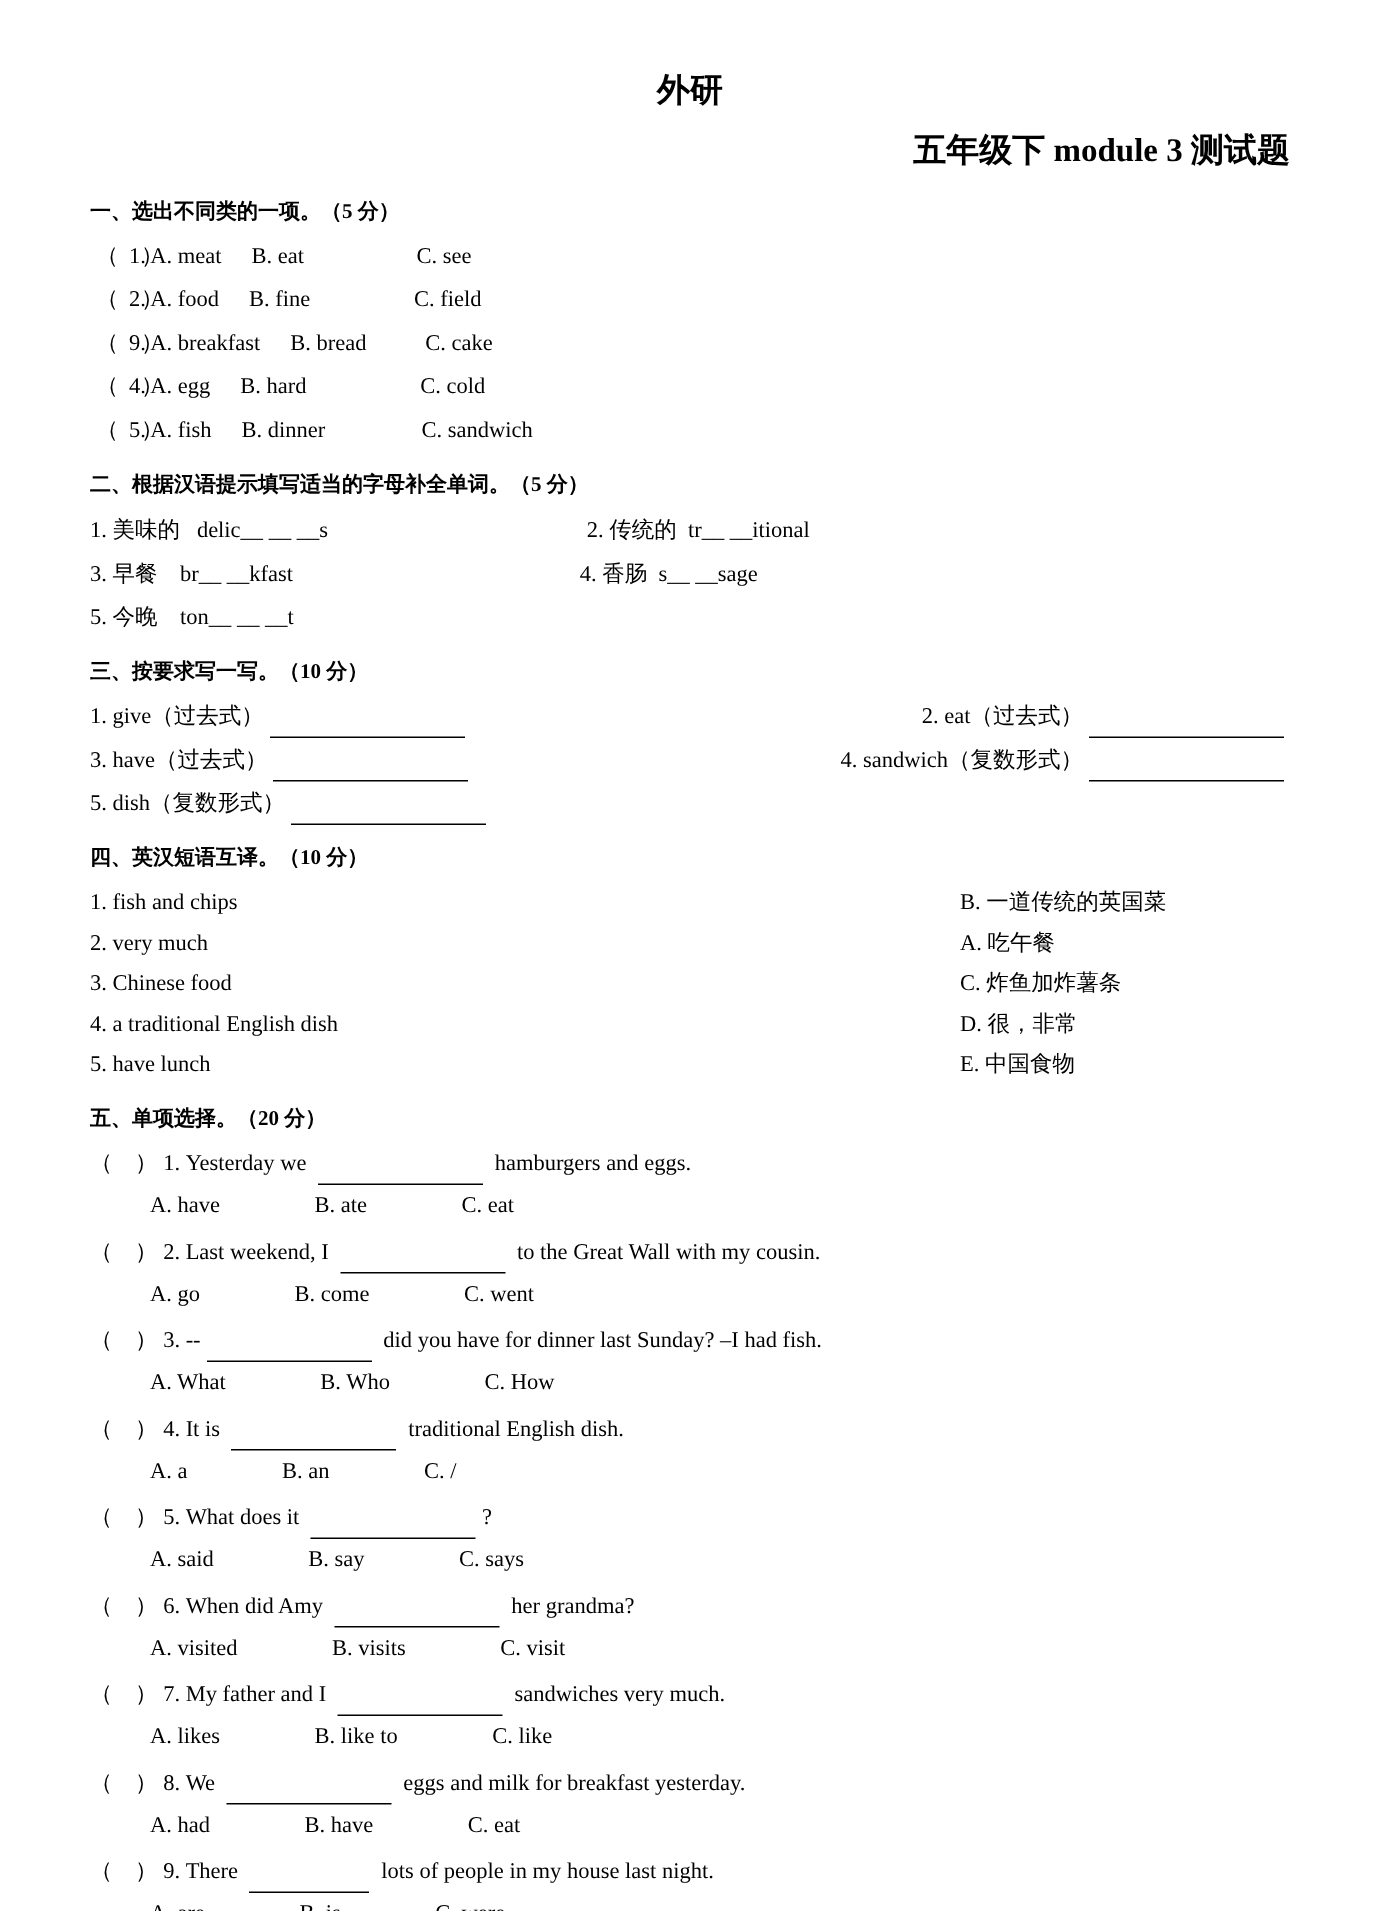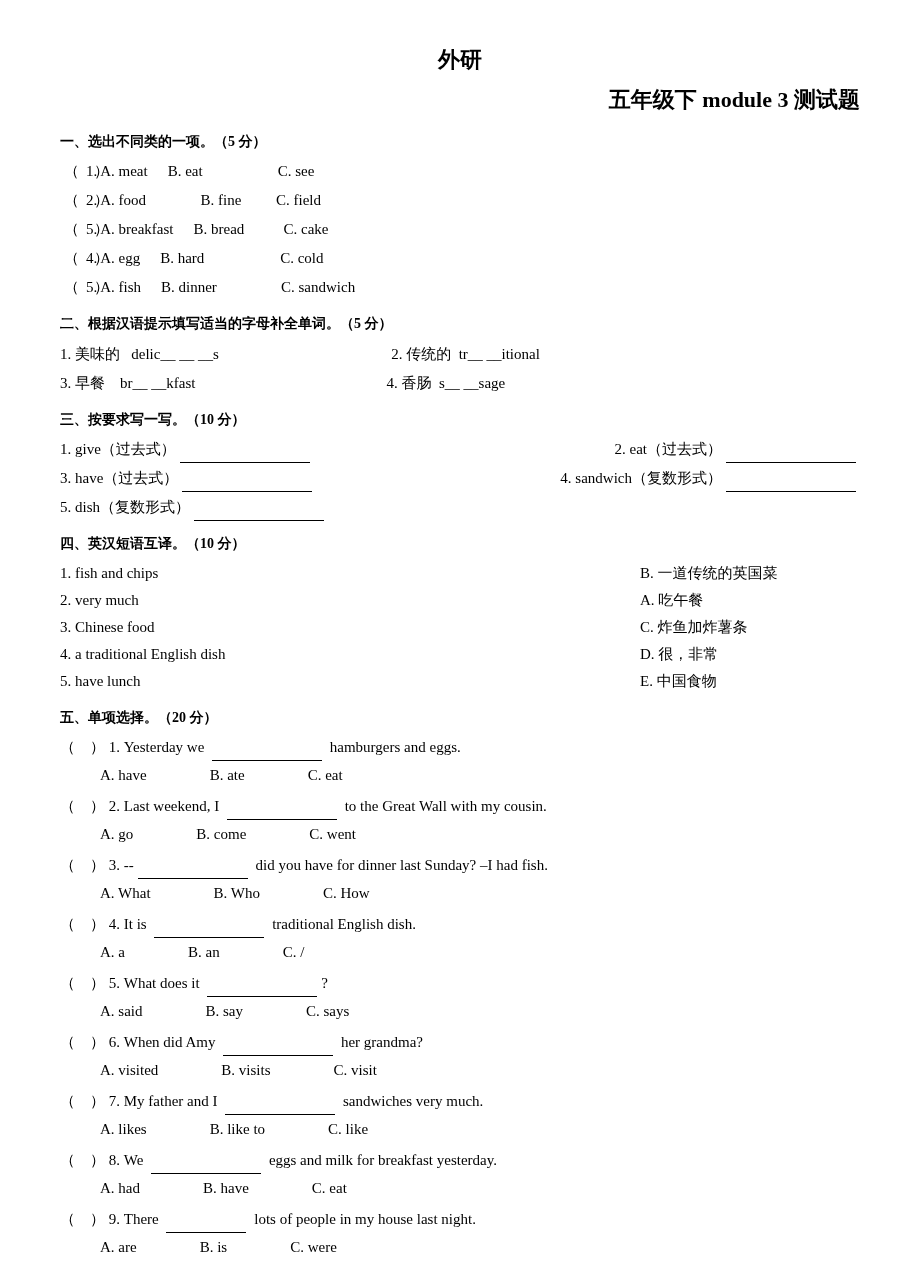--- a/index.html
+++ b/index.html
@@ -83,26 +83,26 @@
 
   <div class="question-line">
     <span class="paren">（　）</span>
     <span>1. A. meat</span>
     <span style="display:inline-block;min-width:130px;padding-left:20px;">B. eat</span>
     <span>C. see</span>
   </div>
   <div class="question-line">
     <span class="paren">（　）</span>
     <span>2. A. food</span>
-    <span style="display:inline-block;min-width:130px;padding-left:20px;text-align:center;">B. fine</span>
+    <span style="display:inline-block;min-width:130px;padding-left:20px;">B. fine</span>
     <span>C. field</span>
   </div>
   <div class="question-line">
     <span class="paren">（　）</span>
-    <span>5. A. breakfast</span>
+    <span>9. A. breakfast</span>
     <span style="display:inline-block;min-width:110px;padding-left:20px;">B. bread</span>
     <span>C. cake</span>
   </div>
   <div class="question-line">
     <span class="paren">（　）</span>
     <span>4. A. egg</span>
     <span style="display:inline-block;min-width:140px;padding-left:20px;">B. hard</span>
     <span>C. cold</span>
   </div>
   <div class="question-line">
@@ -117,20 +117,23 @@
 <div>
   <div class="two-col" style="margin-bottom:2px;">
     <span>1. 美味的 &nbsp;&nbsp;delic__ __ __s</span>
     <span>2. 传统的 &nbsp;tr__ __itional</span>
     <span style="flex:0.3"></span>
   </div>
   <div class="two-col" style="margin-bottom:2px;">
     <span>3. 早餐 &nbsp;&nbsp;&nbsp;br__ __kfast</span>
     <span>4. 香肠 &nbsp;s__ __sage</span>
     <span style="flex:0.3"></span>
+  </div>
+  <div style="margin-bottom:2px;">
+    <span>5. 今晚 &nbsp;&nbsp;&nbsp;ton__ __ __t</span>
   </div>
 </div>
 
 <div class="section-header">三、按要求写一写。（10 分）</div>
 <div>
   <div class="two-col" style="margin-bottom:2px;">
     <span>1. give（过去式）<span class="blank-line"></span></span>
     <span>2. eat（过去式）<span class="blank-line"></span></span>
   </div>
   <div class="two-col" style="margin-bottom:2px;">

